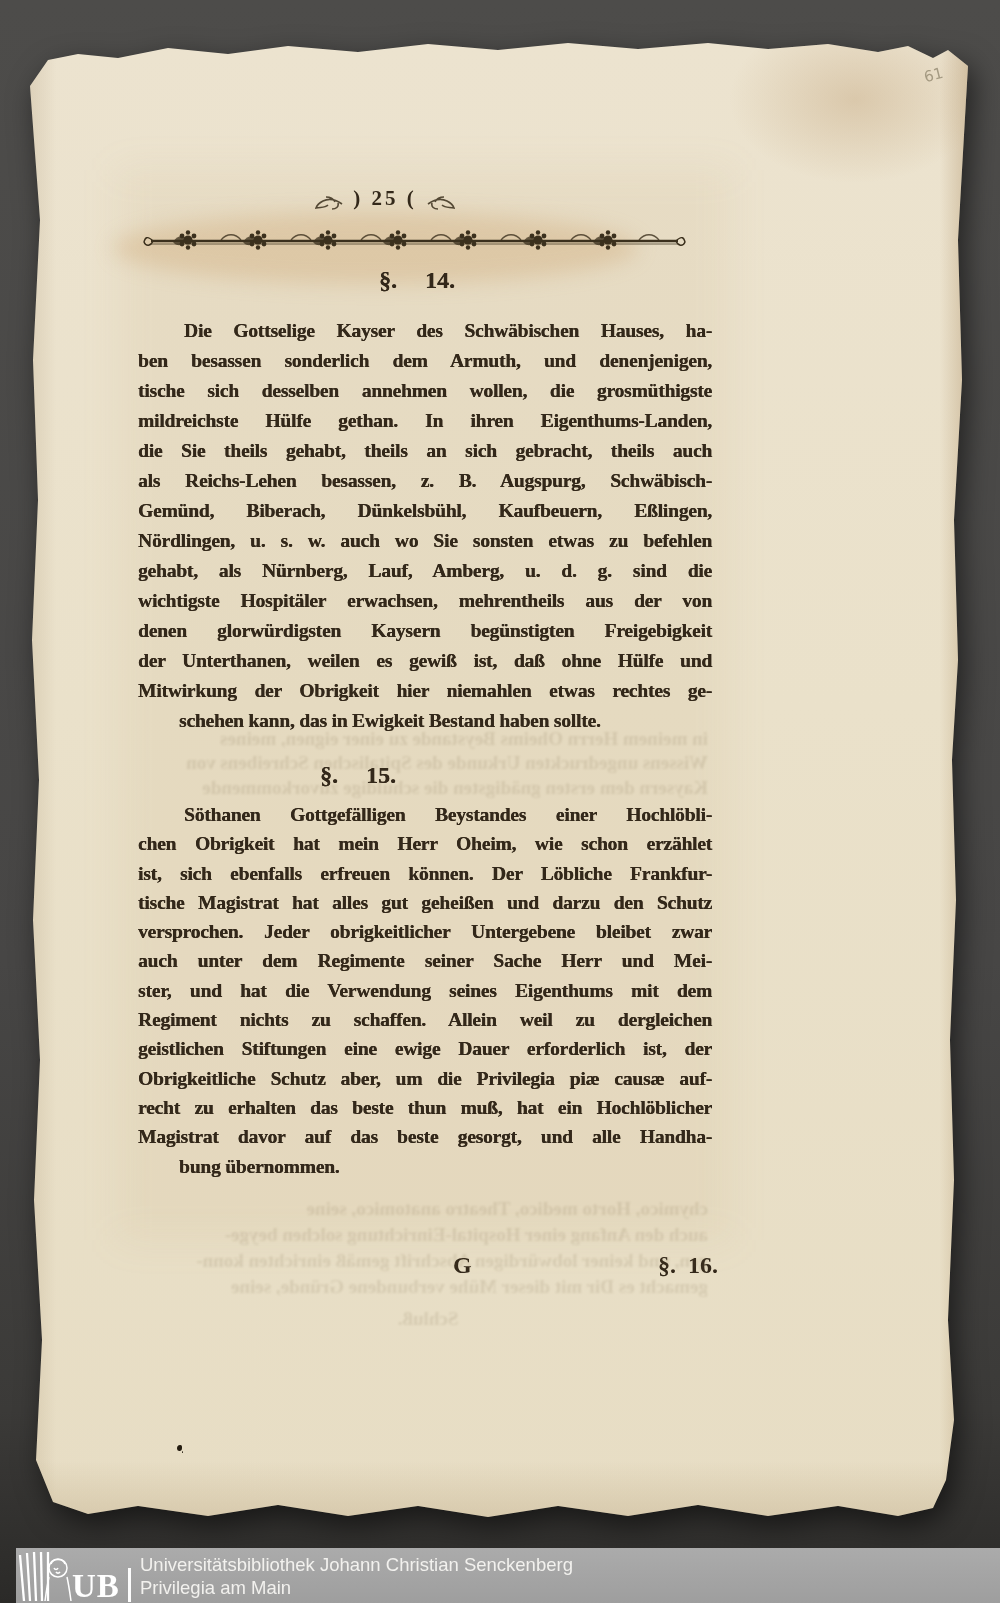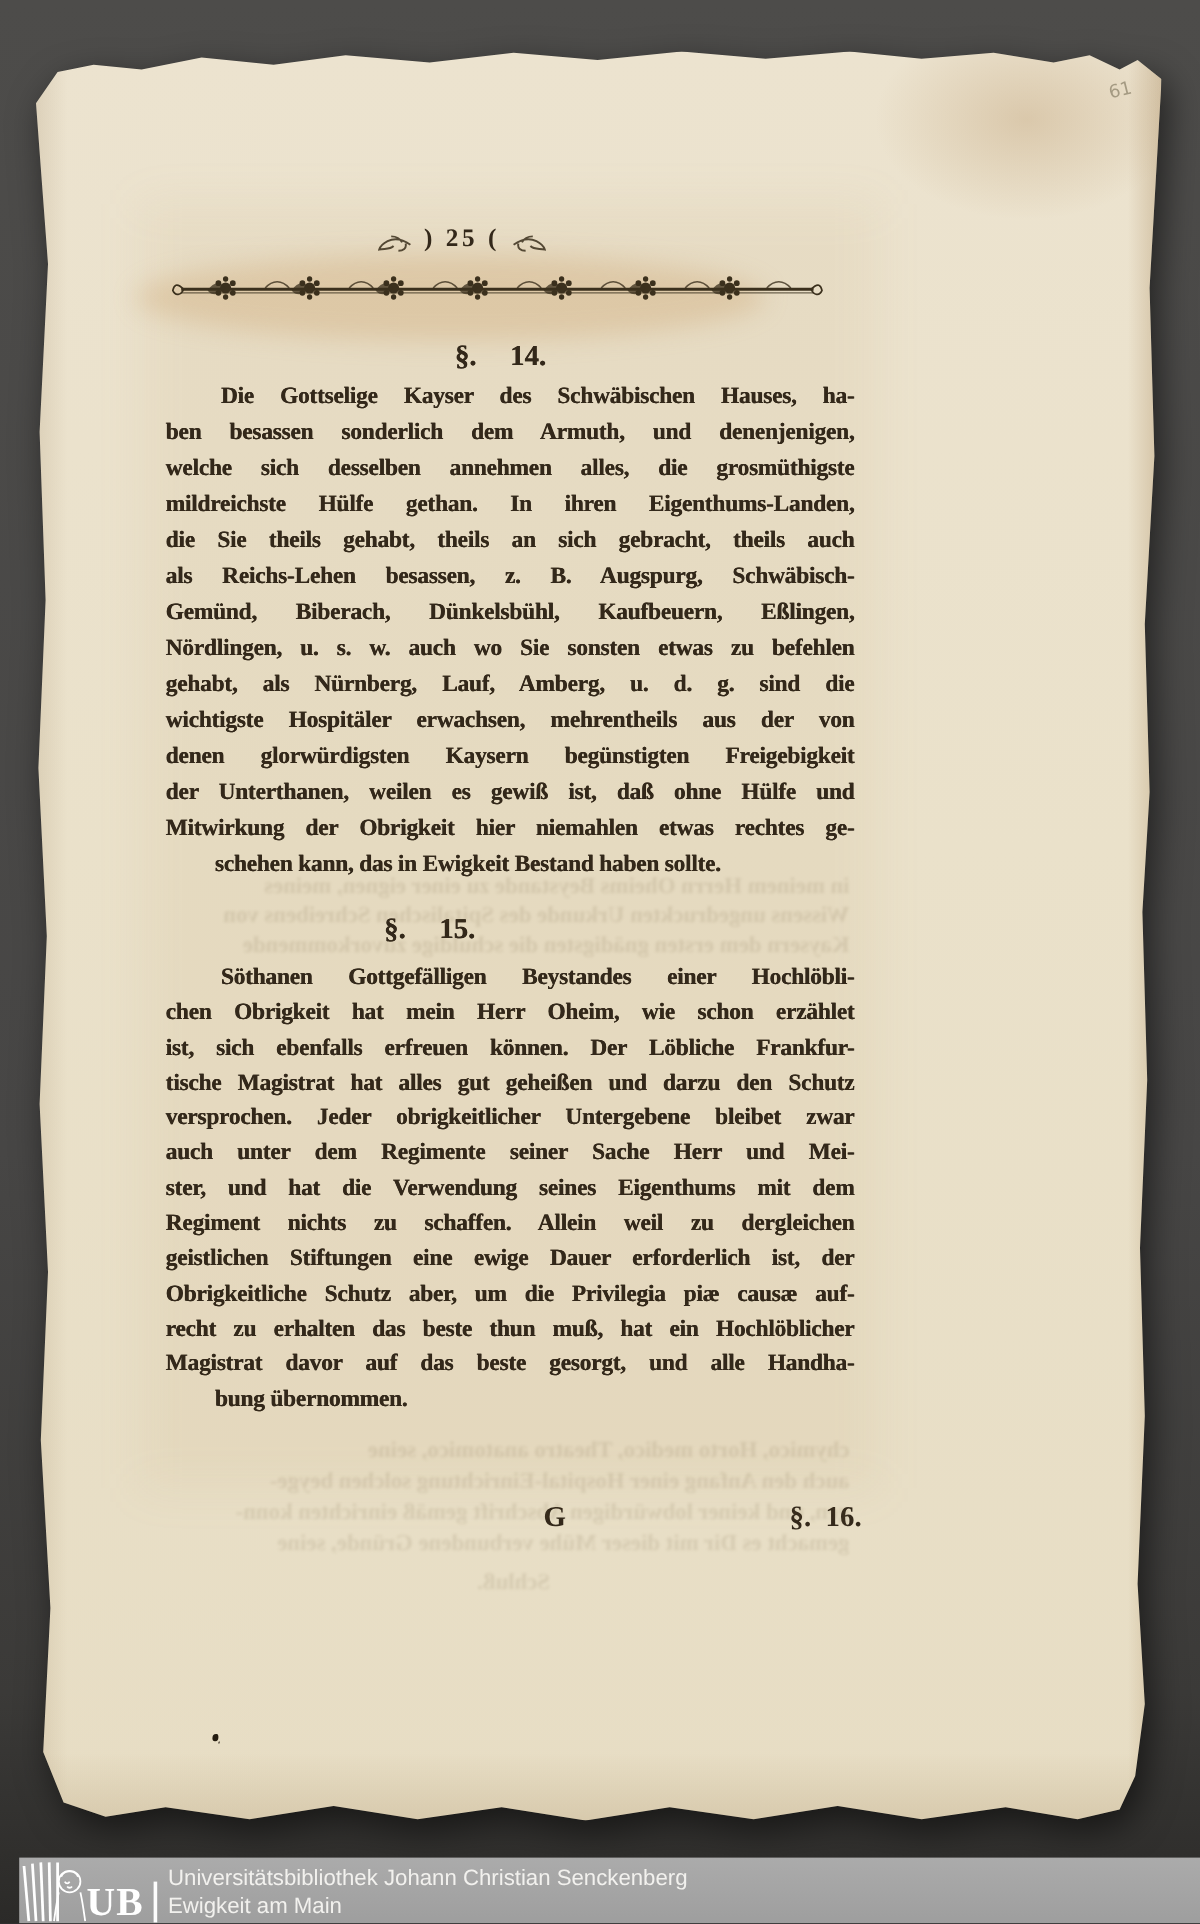--- a/index.html
+++ b/index.html
@@ -31,21 +31,21 @@
              background:rgba(198,148,84,.26);filter:blur(10px);}
   .pencil-mark{position:absolute;left:896px;top:26px;color:#948a72;font-size:15px;
                transform:rotate(-14deg);font-family:"DejaVu Sans",sans-serif;opacity:.8;}
   .pagenum-row{position:absolute;left:252px;top:146px;width:210px;display:flex;
                align-items:flex-end;justify-content:center;gap:10px;color:#33281a;}
   .pagenum{font-size:21px;font-weight:bold;letter-spacing:3px;}
   .leaf{opacity:.85;}
   .floral-rule{position:absolute;left:115px;top:188px;}
   .heading{position:absolute;font-size:24px;font-weight:bold;color:#33281a;
            word-spacing:22px;text-shadow:.3px 0 currentColor;}
-  .h14{left:309px;top:244px;width:160px;text-align:center;}
+  .h14{left:309px;top:227px;width:160px;text-align:center;}
   .h15{left:250px;top:722px;width:160px;text-align:center;}
   .para{position:absolute;left:110px;width:574px;color:#33281a;font-weight:bold;
         font-size:19.5px;letter-spacing:-.2px;text-shadow:.3px 0 currentColor;}
   .p1{top:276px;}
   .p2{top:760px;}
   .p1 .tline{height:30px;line-height:30px;}
   .p2 .tline{height:29.3px;line-height:29.3px;}
   .tline{text-align:justify;text-align-last:justify;white-space:nowrap;overflow:visible;}
   .tline.lastline{text-align-last:left;margin-left:41px;}
   .tline.indent{text-indent:46px;}
@@ -116,21 +116,21 @@
         <g stroke="#3b301d" fill="none" stroke-width="1.3" opacity=".8">
           <path d="M78 12 C84 5 92 5 98 12 M148 12 C154 5 162 5 168 12 M218 12 C224 5 232 5 238 12 M288 12 C294 5 302 5 308 12 M358 12 C364 5 372 5 378 12 M428 12 C434 5 442 5 448 12 M496 12 C502 5 510 5 516 12"></path>
         </g>
       </svg>
 
       <div class="heading h14">§. 14.</div>
 
       <div class="para p1">
           <div class="tline indent">Die Gottselige Kayser des Schwäbischen Hauses, ha-</div>
           <div class="tline">ben besassen sonderlich dem Armuth, und denenjenigen,</div>
-          <div class="tline">welche sich desselben annehmen alles, die grosmüthigste</div>
+          <div class="tline">tische sich desselben annehmen wollen, die grosmüthigste</div>
           <div class="tline">mildreichste Hülfe gethan.  In ihren Eigenthums-Landen,</div>
           <div class="tline">die Sie theils gehabt, theils an sich gebracht, theils auch</div>
           <div class="tline">als Reichs-Lehen besassen, z. B. Augspurg, Schwäbisch-</div>
           <div class="tline">Gemünd, Biberach, Dünkelsbühl, Kaufbeuern, Eßlingen,</div>
           <div class="tline">Nördlingen, u. s. w. auch wo Sie sonsten etwas zu befehlen</div>
           <div class="tline">gehabt, als Nürnberg, Lauf, Amberg, u. d. g. sind die</div>
           <div class="tline">wichtigste Hospitäler erwachsen, mehrentheils aus der von</div>
           <div class="tline">denen glorwürdigsten Kaysern begünstigten Freigebigkeit</div>
           <div class="tline">der Unterthanen, weilen es gewiß ist, daß ohne Hülfe und</div>
           <div class="tline">Mitwirkung der Obrigkeit hier niemahlen etwas rechtes ge-</div>
@@ -188,16 +188,16 @@
         <circle cx="40" cy="20" r="9"></circle>
         <path d="M33 16 C35 10 45 10 47 16"></path>
         <path d="M31 29 C29 38 28 46 27 53 M49 29 C51 38 52 46 53 53"></path>
         <path d="M36 20 c1 2 3 2 4 0 M42 24 c-1 1.5 -3 1.5 -4 0"></path>
       </g>
     </svg>
     <span class="ub-abbr">UB</span>
     <div class="logo-divider"></div>
     <div class="footer-text">
       <div>Universitätsbibliothek Johann Christian Senckenberg</div>
-      <div>Ewigkeit am Main</div>
+      <div>Privilegia am Main</div>
     </div>
   </div>
 </div>
 
 </body></html>

